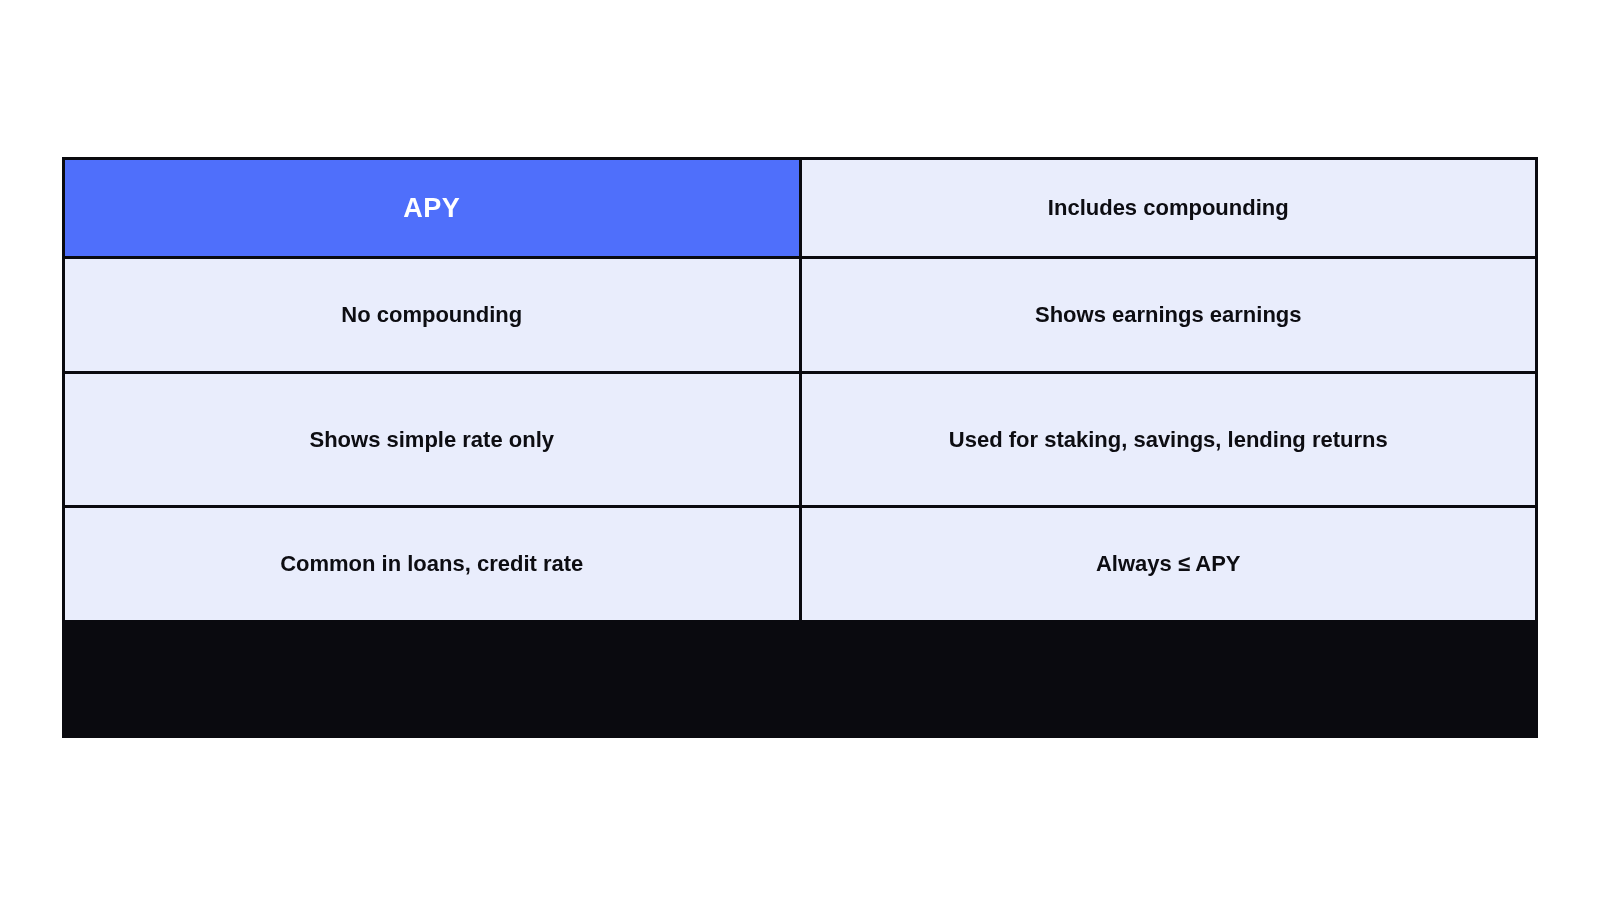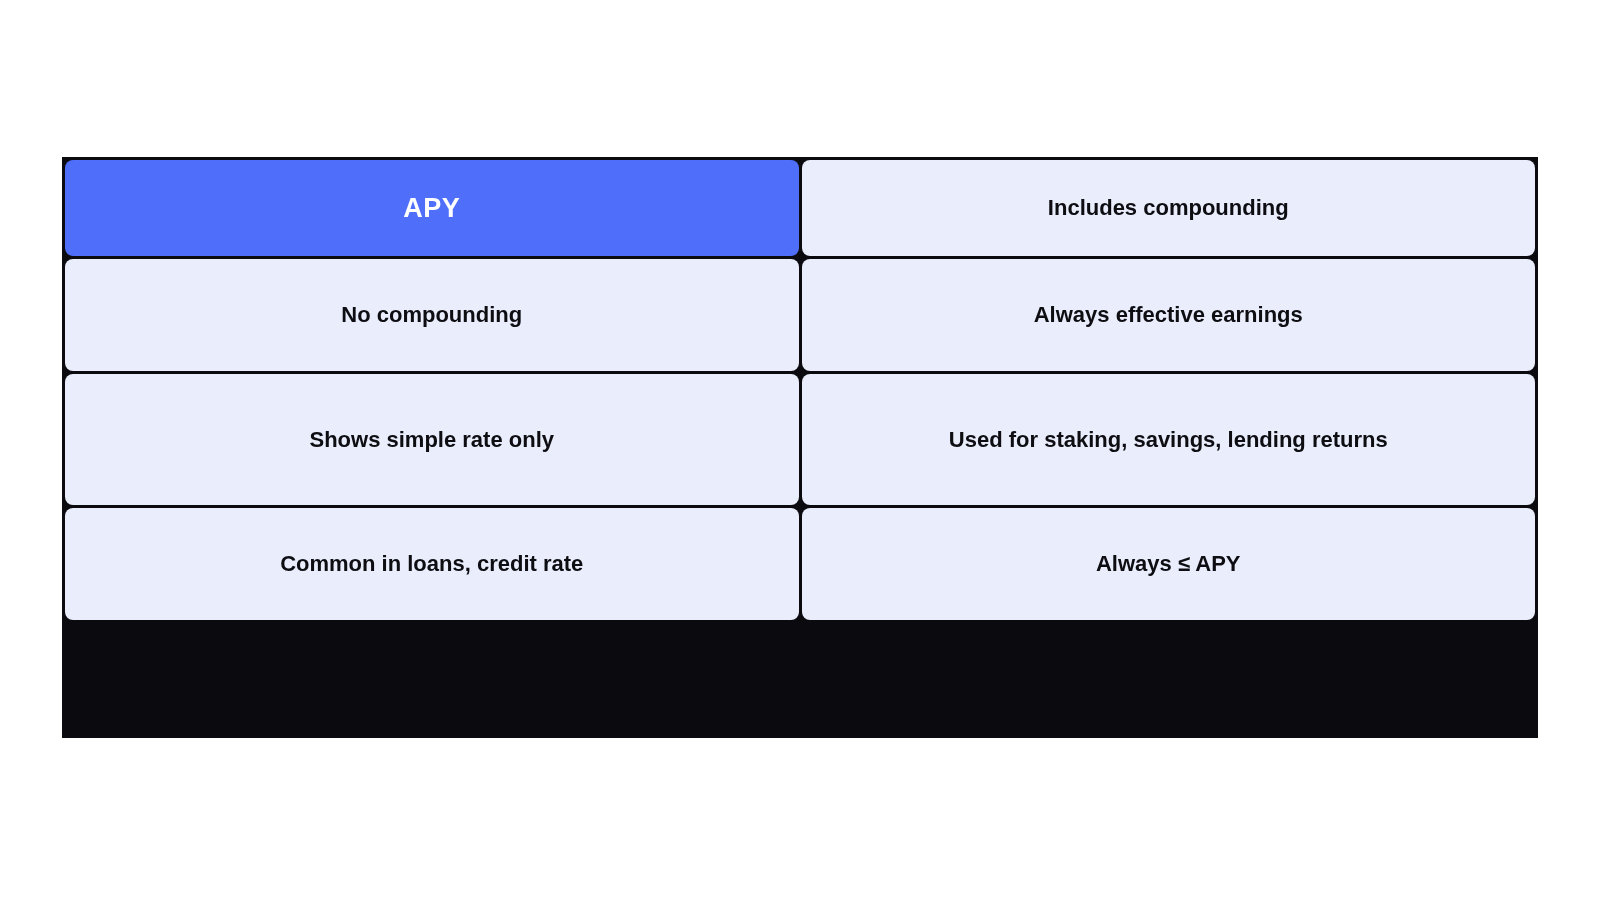--- a/index.html
+++ b/index.html
@@ -31,21 +31,20 @@
     grid-template-rows: 96px 112px 131px 112px 1fr;
     gap: 3px;
   }
   .cell {
     display: flex;
     align-items: center;
     justify-content: center;
     text-align: center;
     padding: 0 24px;
     box-sizing: border-box;
-    border-radius: 8px;
   }
   .header-cell {
     background: #4f6ffb;
     color: #ffffff;
     font-size: 27px;
     font-weight: 700;
     letter-spacing: 0.5px;
   }
   .body-cell {
     background: #e9edfc;
@@ -58,21 +57,21 @@
 <body>
 
 <div class="canvas">
   <div class="cmp-table">
 
     <div class="cell header-cell">APY</div>
 
     <div class="cell body-cell">Includes compounding</div>
     <div class="cell body-cell">No compounding</div>
 
-    <div class="cell body-cell">Always effective earnings</div>
+    <div class="cell body-cell">Shows earnings earnings</div>
     <div class="cell body-cell">Shows simple rate only</div>
 
     <div class="cell body-cell">Used for staking, savings, lending returns</div>
     <div class="cell body-cell">Common in loans, credit rate</div>
 
     <div class="cell body-cell">Always ≤ APY</div>
 
   </div>
 </div>
 

